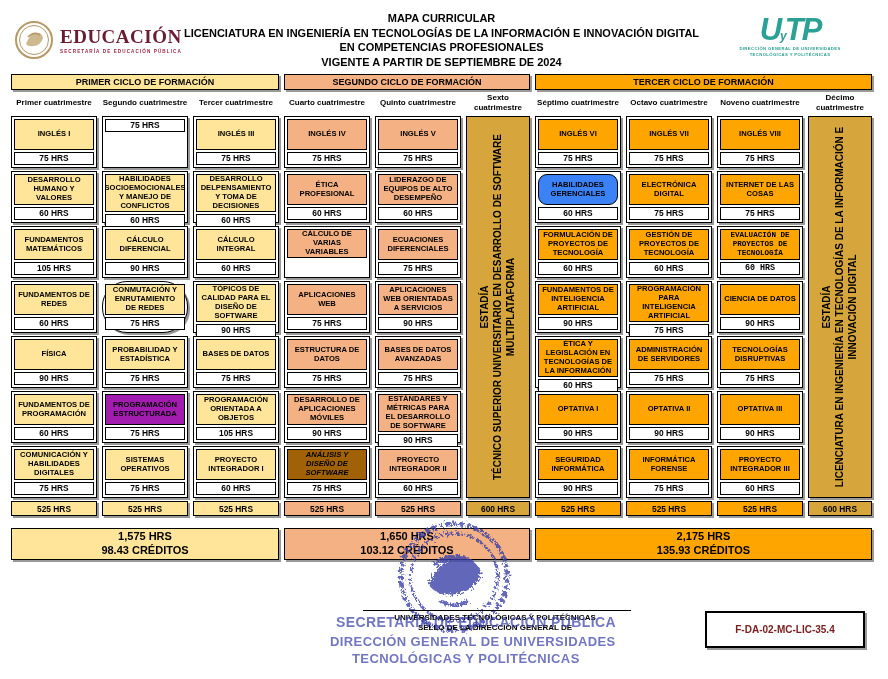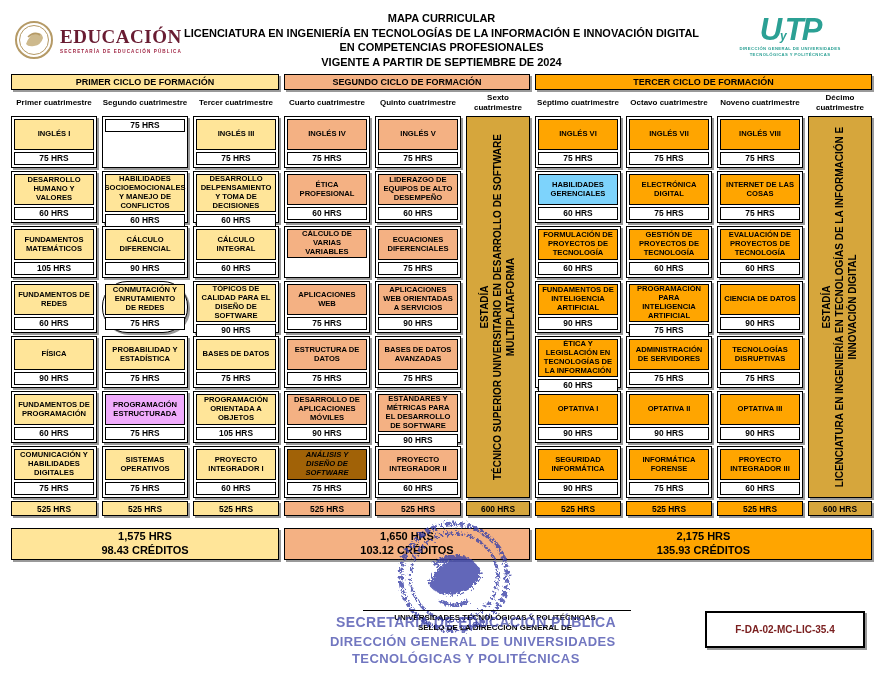--- a/index.html
+++ b/index.html
@@ -141,21 +141,21 @@
       </div>
       <div class="tile" style="grid-area: 6 / 2; border-radius: 25px;">
         <div class="course" style="background: rgb(255, 229, 153);">CONMUTACIÓN Y ENRUTAMIENTO DE REDES</div>
         <div class="hrs">75 HRS</div>
       </div>
       <div class="tile" style="grid-area: 7 / 2;">
         <div class="course" style="background: rgb(255, 229, 153);">PROBABILIDAD Y ESTADÍSTICA</div>
         <div class="hrs">75 HRS</div>
       </div>
       <div class="tile" style="grid-area: 8 / 2;">
-        <div class="course" style="background: #f0abfc;">PROGRAMACIÓN ESTRUCTURADA</div>
+        <div class="course" style="background: #a21caf;">PROGRAMACIÓN ESTRUCTURADA</div>
         <div class="hrs">75 HRS</div>
       </div>
       <div class="tile" style="grid-area: 9 / 2;">
         <div class="course" style="background: rgb(255, 229, 153);">SISTEMAS OPERATIVOS</div>
         <div class="hrs">75 HRS</div>
       </div>
       <div class="total" style="grid-column: 2; background: rgb(255, 229, 153);">525 HRS</div>
       <div class="col-header" style="grid-area: 2 / 3;">Tercer cuatrimestre</div>
       <div class="tile" style="grid-area: 3 / 3;">
         <div class="course" style="background: rgb(255, 229, 153);">INGLÉS III</div>
@@ -253,21 +253,21 @@
           <div class="">TÉCNICO SUPERIOR UNIVERSITARIO EN DESARROLLO DE SOFTWARE MULTIPLATAFORMA</div>
         </div>
       </div>
       <div class="total" style="grid-column: 6; background: rgb(214, 166, 60);">600 HRS</div>
       <div class="col-header" style="grid-area: 2 / 7;">Séptimo cuatrimestre</div>
       <div class="tile" style="grid-area: 3 / 7;">
         <div class="course" style="background: rgb(255, 165, 0);">INGLÉS VI</div>
         <div class="hrs">75 HRS</div>
       </div>
       <div class="tile" style="grid-area: 4 / 7;">
-        <div class="course" style="background: #7dd3fc;">HABILIDADES GERENCIALES</div>
+        <div class="course" style="background: #3b82f6; border-radius: 9px;">HABILIDADES GERENCIALES</div>
         <div class="hrs">60 HRS</div>
       </div>
       <div class="tile" style="grid-area: 5 / 7;">
         <div class="course" style="background: rgb(255, 165, 0);">FORMULACIÓN DE PROYECTOS DE TECNOLOGÍA</div>
         <div class="hrs">60 HRS</div>
       </div>
       <div class="tile" style="grid-area: 6 / 7;">
         <div class="course" style="background: rgb(255, 165, 0);">FUNDAMENTOS DE INTELIGENCIA ARTIFICIAL</div>
         <div class="hrs">90 HRS</div>
       </div>
@@ -316,21 +316,21 @@
       <div class="total" style="grid-column: 8; background: rgb(255, 165, 0);">525 HRS</div>
       <div class="col-header" style="grid-area: 2 / 9;">Noveno cuatrimestre</div>
       <div class="tile" style="grid-area: 3 / 9;">
         <div class="course" style="background: rgb(255, 165, 0);">INGLÉS VIII</div>
         <div class="hrs">75 HRS</div>
       </div>
       <div class="tile" style="grid-area: 4 / 9;">
         <div class="course" style="background: rgb(255, 165, 0);">INTERNET DE LAS COSAS</div>
         <div class="hrs">75 HRS</div>
       </div>
-      <div class="tile" style="grid-area: 5 / 9;">
+      <div class="tile" style="grid-area: 5 / 9; font-family: Liberation Mono, monospace;">
         <div class="course" style="background: rgb(255, 165, 0);">EVALUACIÓN DE PROYECTOS DE TECNOLOGÍA</div>
         <div class="hrs">60 HRS</div>
       </div>
       <div class="tile" style="grid-area: 6 / 9;">
         <div class="course" style="background: rgb(255, 165, 0);">CIENCIA DE DATOS</div>
         <div class="hrs">90 HRS</div>
       </div>
       <div class="tile" style="grid-area: 7 / 9;">
         <div class="course" style="background: rgb(255, 165, 0);">TECNOLOGÍAS DISRUPTIVAS</div>
         <div class="hrs">75 HRS</div>

